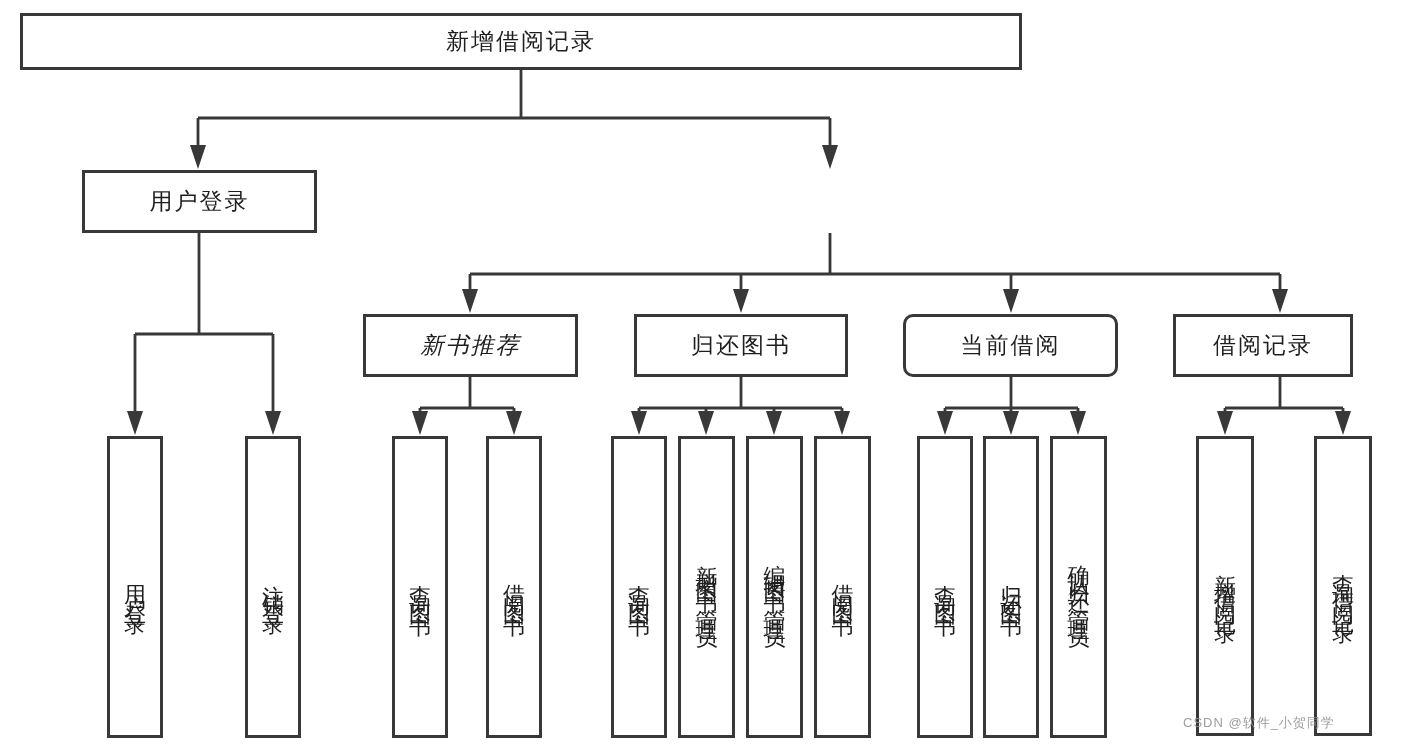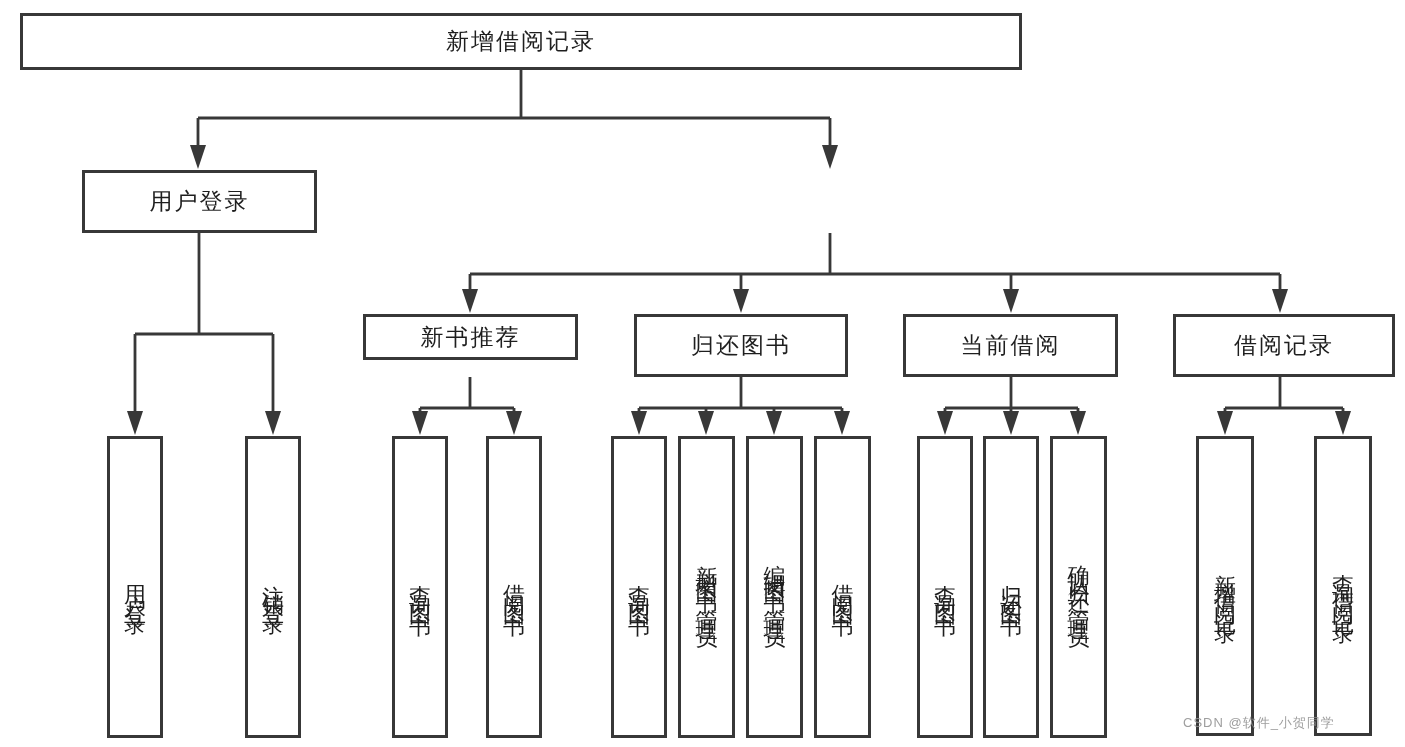--- a/index.html
+++ b/index.html
@@ -104,24 +104,24 @@
       <polygon points="1070,411 1086,411 1078,435"></polygon>
       <polygon points="1217,411 1233,411 1225,435"></polygon>
       <polygon points="1335,411 1351,411 1343,435"></polygon>
     </g>
   </svg>
 
   <div class="node hbox" style="left:20px; top:13px; width:1002px; height:57px;">新增借阅记录</div>
 
   <div class="node hbox" style="left:82px; top:170px; width:235px; height:63px;">用户登录</div>
 
-  <div class="node hbox" style="left:363px; top:314px; width:215px; height:46px;">新书推荐</div>
+  <div class="node hbox" style="left:363px; top:314px; width:215px; height:63px;font-style:italic;">新书推荐</div>
   <div class="node hbox" style="left:634px; top:314px; width:214px; height:63px;">归还图书</div>
-  <div class="node hbox" style="left:903px; top:314px; width:215px; height:63px;">当前借阅</div>
-  <div class="node hbox" style="left:1173px; top:314px; width:222px; height:63px;">借阅记录</div>
+  <div class="node hbox" style="left:903px; top:314px; width:215px; height:63px;border-radius:10px;">当前借阅</div>
+  <div class="node hbox" style="left:1173px; top:314px; width:180px; height:63px;">借阅记录</div>
 
   <div class="node vbox" style="left:107px; top:436px; width:56px; height:302px;">
     <span class="vtext">用户登录</span>
   </div>
   <div class="node vbox" style="left:245px; top:436px; width:56px; height:302px;">
     <span class="vtext">注销登录</span>
   </div>
 
   <div class="node vbox" style="left:392px; top:436px; width:56px; height:302px;">
     <span class="vtext">查询图书</span>

